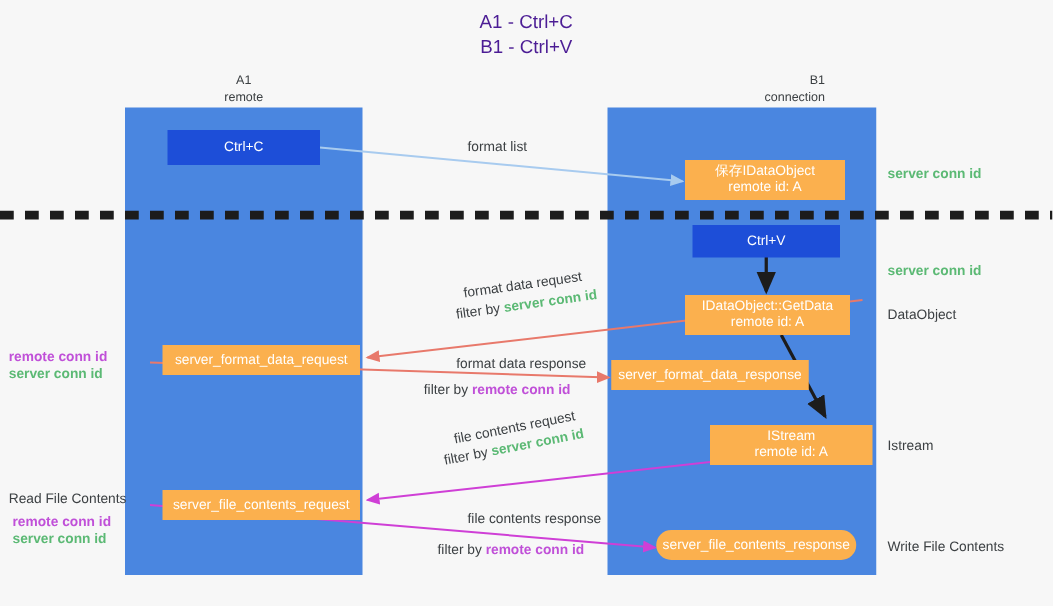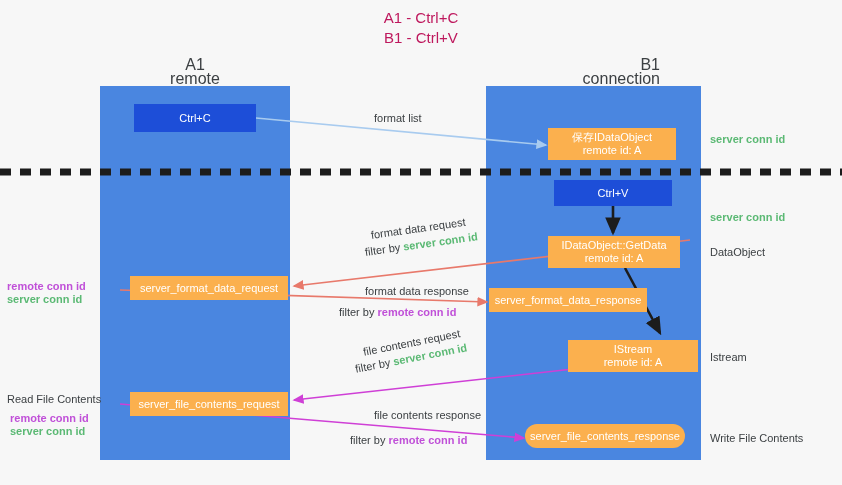--- a/index.html
+++ b/index.html
@@ -23,28 +23,28 @@
   }
   .abs { position: absolute; }
 
   
   #title {
     left: 0; top: 8px;
     width: 842px;
     text-align: center;
     font-size: 15px;
     line-height: 20px;
-    color: #be185d;
+    color: #4c1d95;
     white-space: pre-line;
   }
 
   
   .lane-head {
     text-align: center;
-    font-size: 16px;
+    font-size: 10px;
     line-height: 14px;
     color: #3c4043;
   }
   .lane-head .l2 { display:block; }
 
   
   .lane {
     background: #4a86e0;
   }
 

